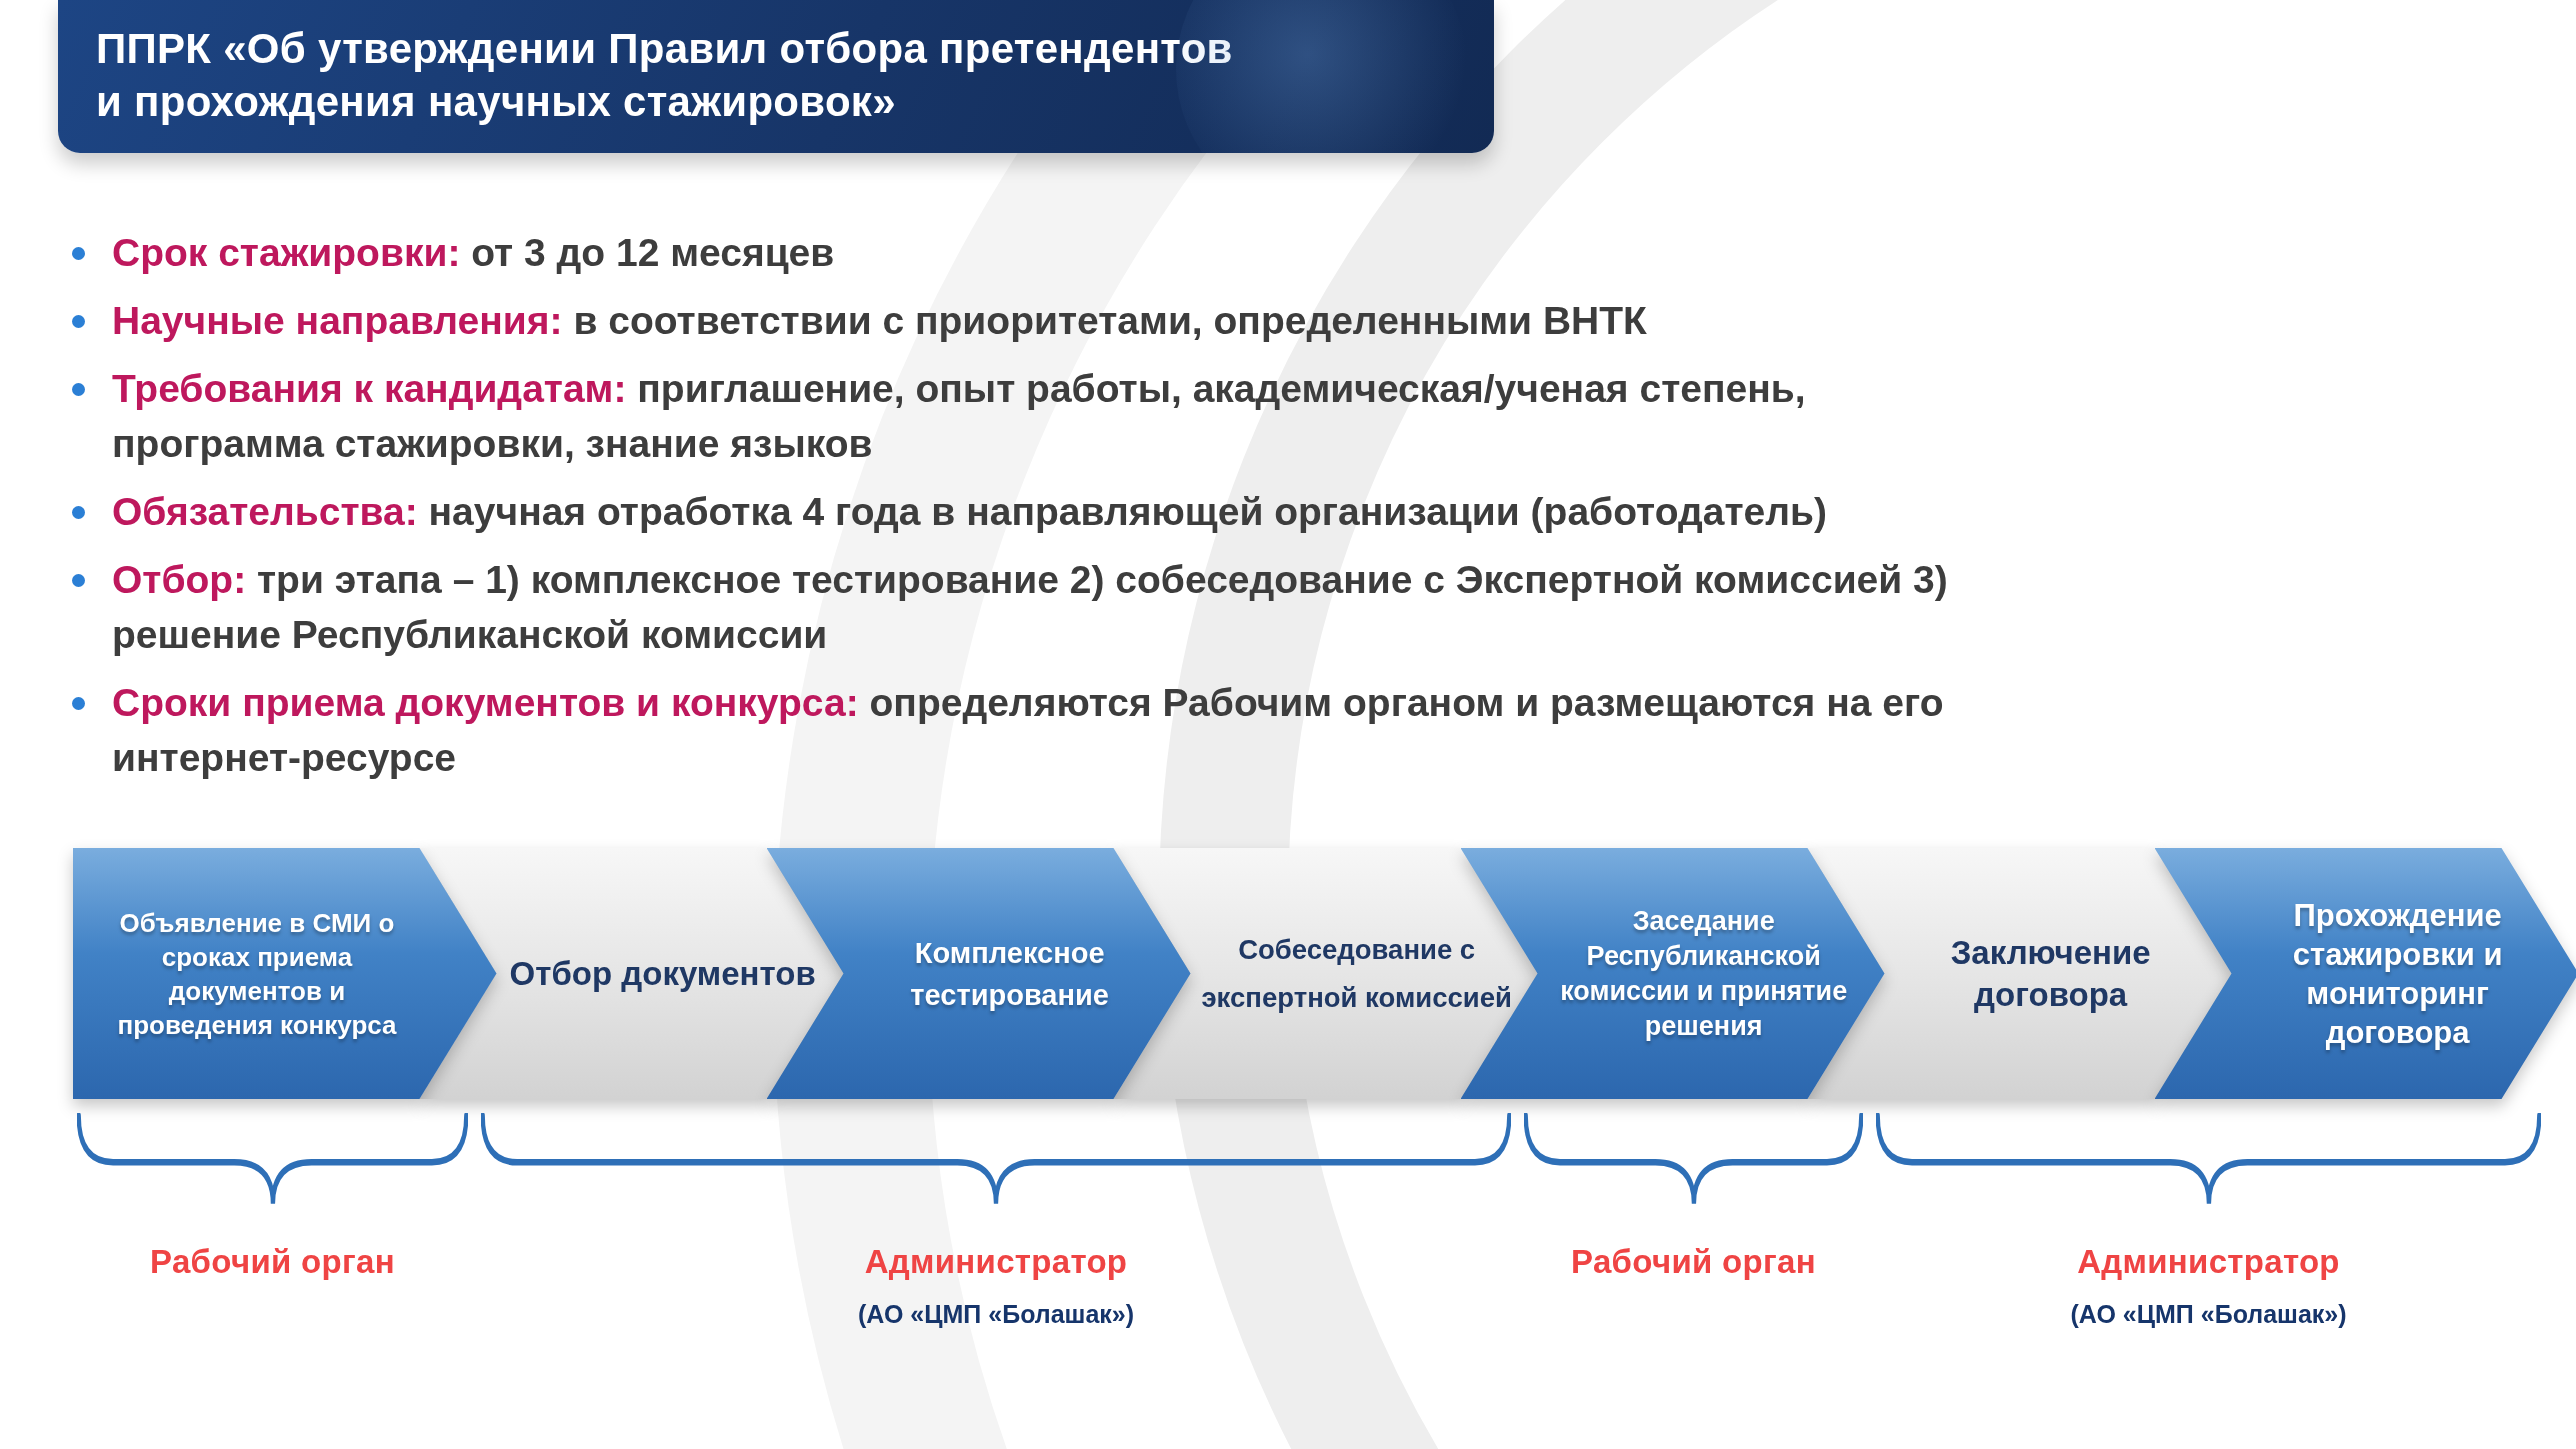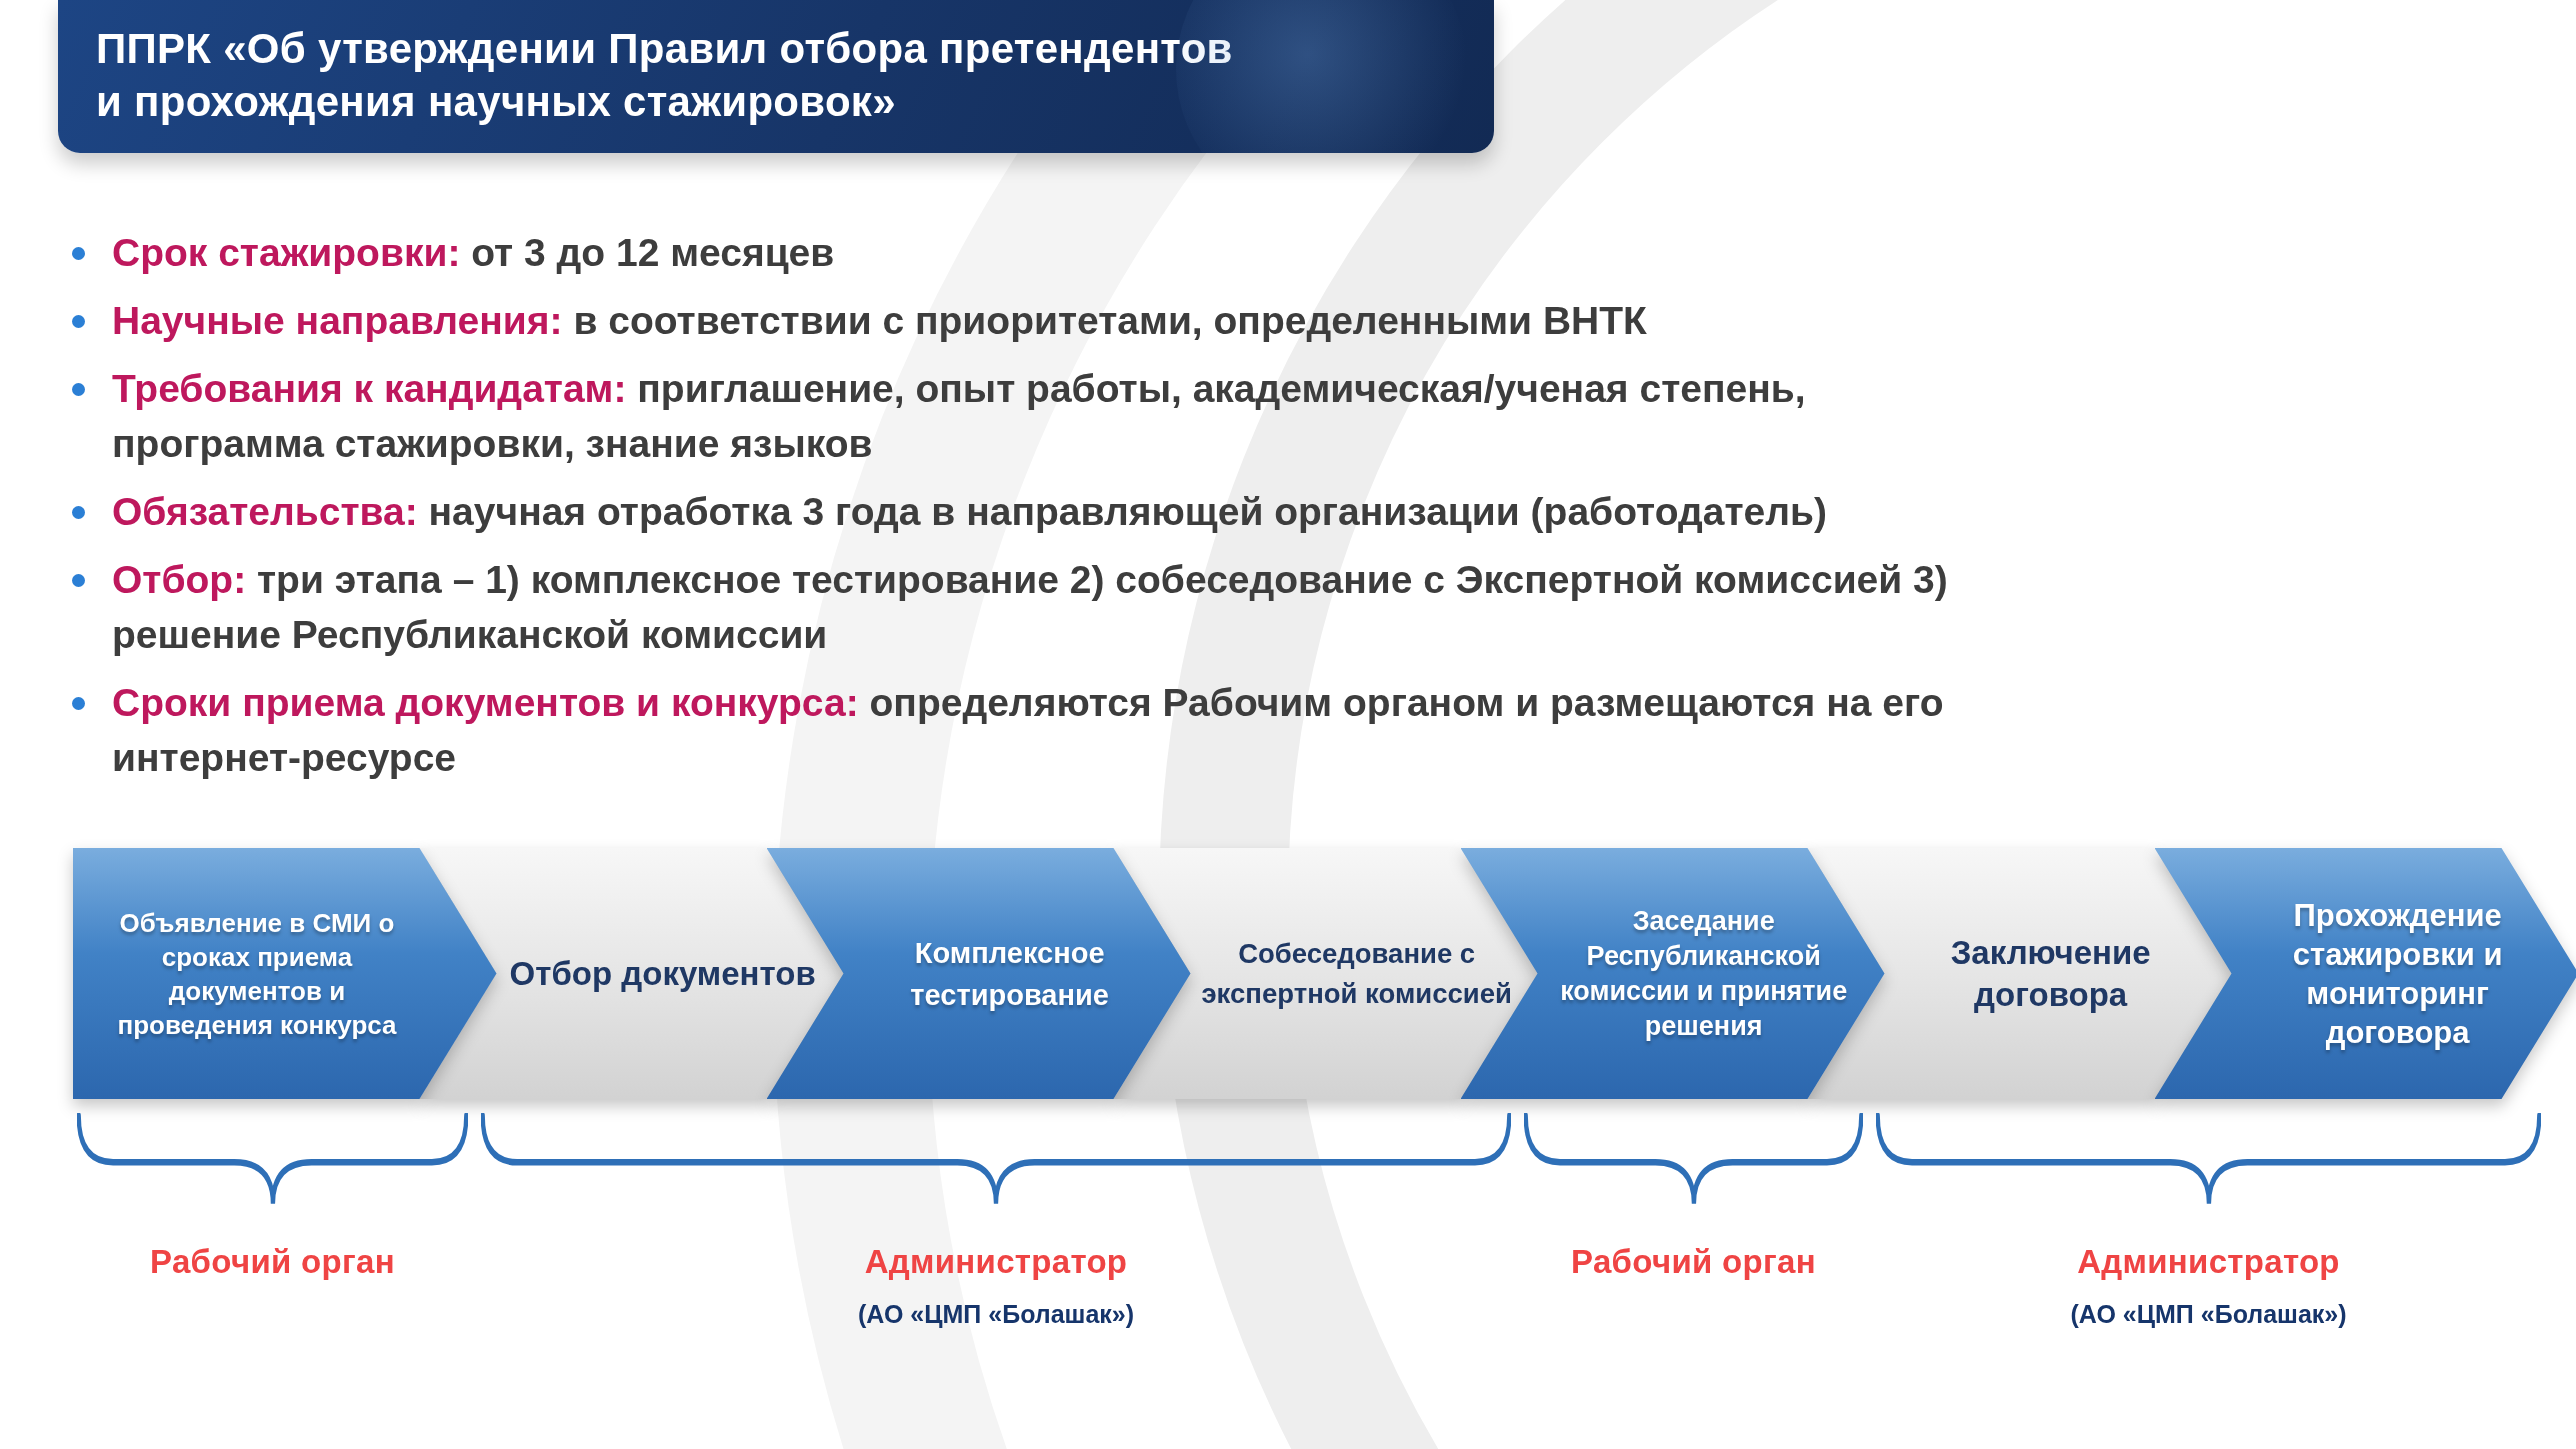--- a/index.html
+++ b/index.html
@@ -89,21 +89,21 @@
   .step.blue .shape { background:linear-gradient(180deg,#7aadde 0%,#4182c6 42%,#2c67ae 100%); }
   .step.gray .shape { background:linear-gradient(180deg,#f7f7f7 0%,#e4e4e4 55%,#d2d2d2 100%); }
   .step.blue { color:#ffffff; }
   .step.gray { color:#1f3864; }
   .step .lab { position:relative; z-index:1; padding:0 13.7px 0 76px; }
   .step:first-child .lab { padding:0 77px 0 22px; }
   .step.blue .lab { text-shadow:0 2.6px 3.4px rgba(0,0,0,.28); }
   .flow .step:nth-child(1) .lab { font-size:26px; line-height:34px; }
   .flow .step:nth-child(2) .lab { font-size:33px; line-height:42px; }
   .flow .step:nth-child(3) .lab { font-size:29px; line-height:42px; }
-  .flow .step:nth-child(4) .lab { font-size:27.5px; line-height:40px; }
+  .flow .step:nth-child(4) .lab { font-size:27.5px; line-height:48px; }
   .flow .step:nth-child(5) .lab { font-size:27px; line-height:35px; }
   .flow .step:nth-child(6) .lab { font-size:33px; line-height:42px; }
   .flow .step:nth-child(7) .lab { font-size:31px; line-height:39px; }
 
   
   .group { position:absolute; top:1113px; text-align:center; z-index:2; }
   .group svg { display:block; width:100%; height:96px; }
   .group .glabel { margin-top:34px; font-size:33px; font-weight:700; color:#ef4444; letter-spacing:0.3px; }
   .group .gsub { margin-top:19px; font-size:25px; font-weight:700; color:#16356b; }
   .g1 { left:77px;  width:391px; }
@@ -137,21 +137,21 @@
       <span class="txt">в соответствии с приоритетами, определенными ВНТК</span>
     </li>
     <li>
       <span class="dot"></span>
       <span class="lbl">Требования к кандидатам:</span>
       <span class="txt">приглашение, опыт работы, академическая/ученая степень, программа стажировки, знание языков</span>
     </li>
     <li>
       <span class="dot"></span>
       <span class="lbl">Обязательства:</span>
-      <span class="txt">научная отработка 3 года в направляющей организации (работодатель)</span>
+      <span class="txt">научная отработка 4 года в направляющей организации (работодатель)</span>
     </li>
     <li>
       <span class="dot"></span>
       <span class="lbl">Отбор:</span>
       <span class="txt">три этапа – 1) комплексное тестирование 2) собеседование с Экспертной комиссией 3) решение Республиканской комиссии</span>
     </li>
     <li>
       <span class="dot"></span>
       <span class="lbl">Сроки приема документов и конкурса:</span>
       <span class="txt">определяются Рабочим органом и размещаются на его интернет-ресурсе</span>

